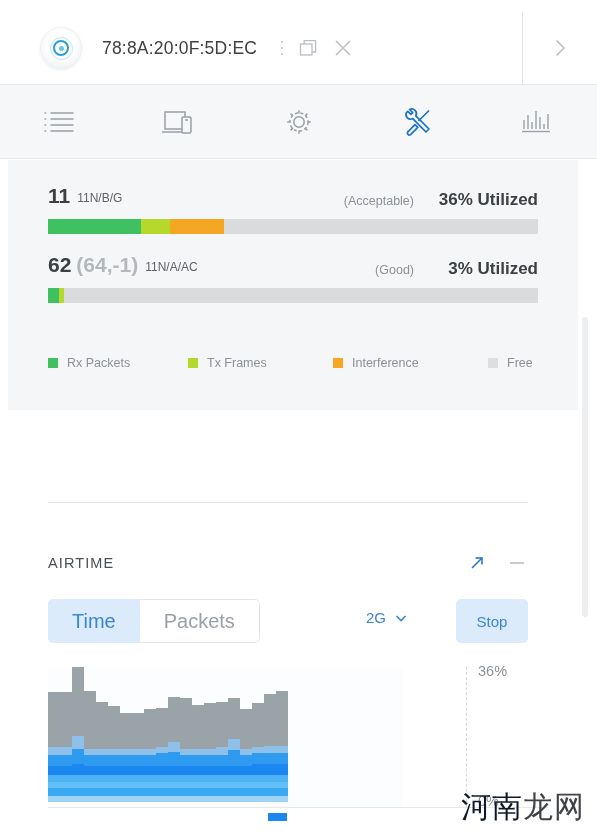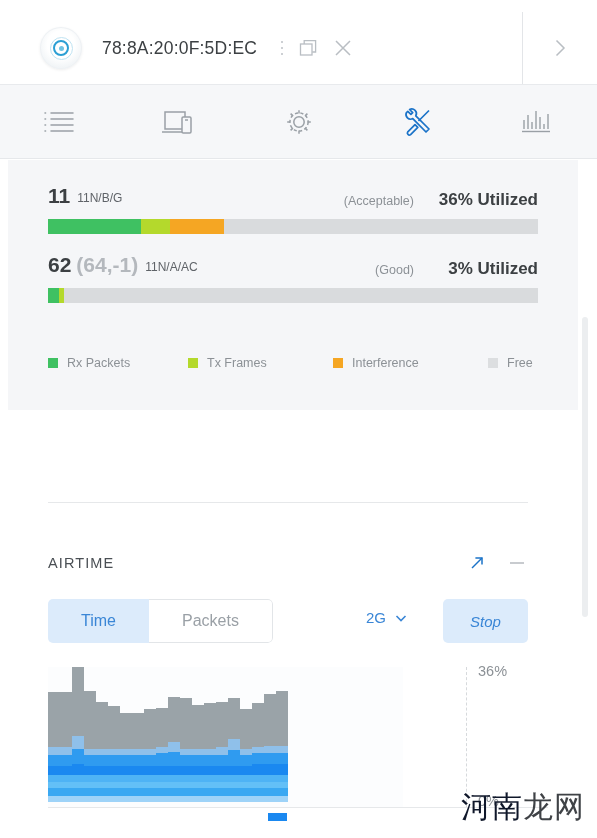--- a/index.html
+++ b/index.html
@@ -122,34 +122,34 @@
   .divider { position: absolute; left: 48px; width: 480px; height: 1px; background: #e6e8ea; }
 
   
   .airtime-controls { position: absolute; left: 48px; top: 587px; width: 480px; height: 44px; }
   .seg-ctl {
     position: absolute; left: 0; top: 0; display: flex;
     border-radius: 5px; overflow: hidden; height: 44px;
   }
   .seg-ctl .tab {
     display: flex; align-items: center; justify-content: center;
-    font-size: 16px; cursor: pointer; padding: 0 33px; min-width: 74px;
+    font-size: 20px; cursor: pointer; padding: 0 24px; min-width: 74px;
   }
   .tab-on { background: #dcebfb; color: #3a86d6; }
   .tab-off { background: #ffffff; color: #9aa0a6; border: 1px solid #e2e5e8; border-left: none;
              border-radius: 0 5px 5px 0; }
   .band-sel {
     position: absolute; right: 120px; top: 10px; display: flex; align-items: center;
     gap: 8px; color: #3a86d6; font-size: 15px; cursor: pointer;
   }
   .stop-btn {
-    position: absolute; right: 0; top: 0; width: 85px; height: 44px;
+    position: absolute; right: 0; top: 0; width: 72px; height: 44px;
     background: #dcebfb; color: #3a86d6; border-radius: 5px;
     display: flex; align-items: center; justify-content: center;
-    font-size: 15px; cursor: pointer; font-style: italic;
+    font-size: 15px; cursor: pointer;
   }
 
   
   .chart-wrap { position: absolute; left: 48px; top: 655px; width: 500px; height: 150px; }
   .plot {
     position: absolute; left: 0; top: 0; width: 240px; height: 135px;
     display: flex; align-items: flex-end; gap: 0px;
   }
   .plot-bg {
     position: absolute; left: 0; top: 0; width: 355px; height: 140px;

